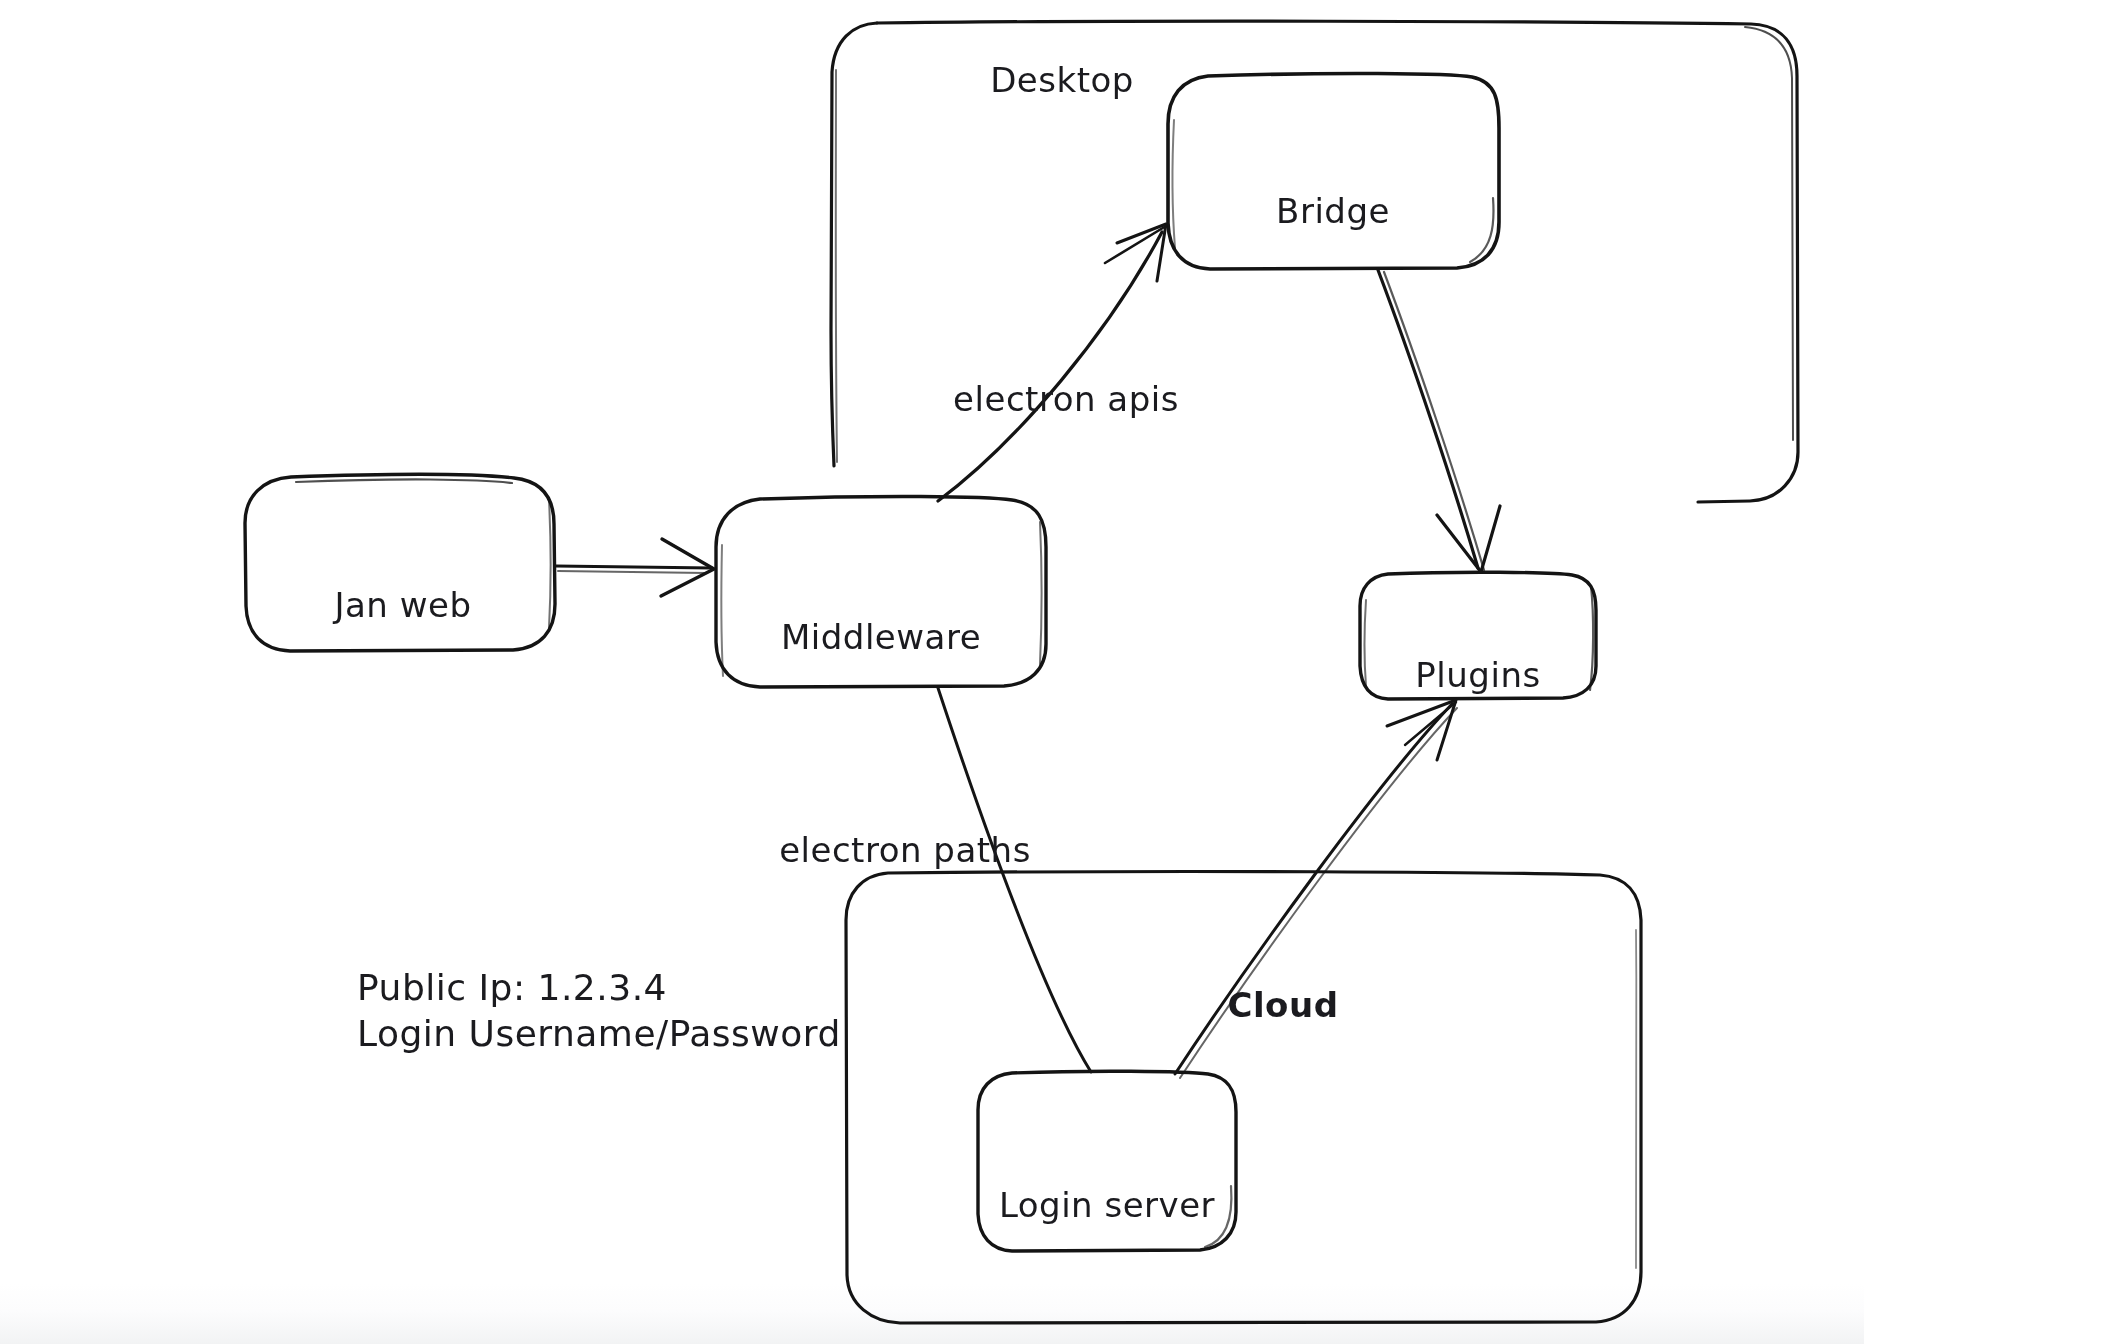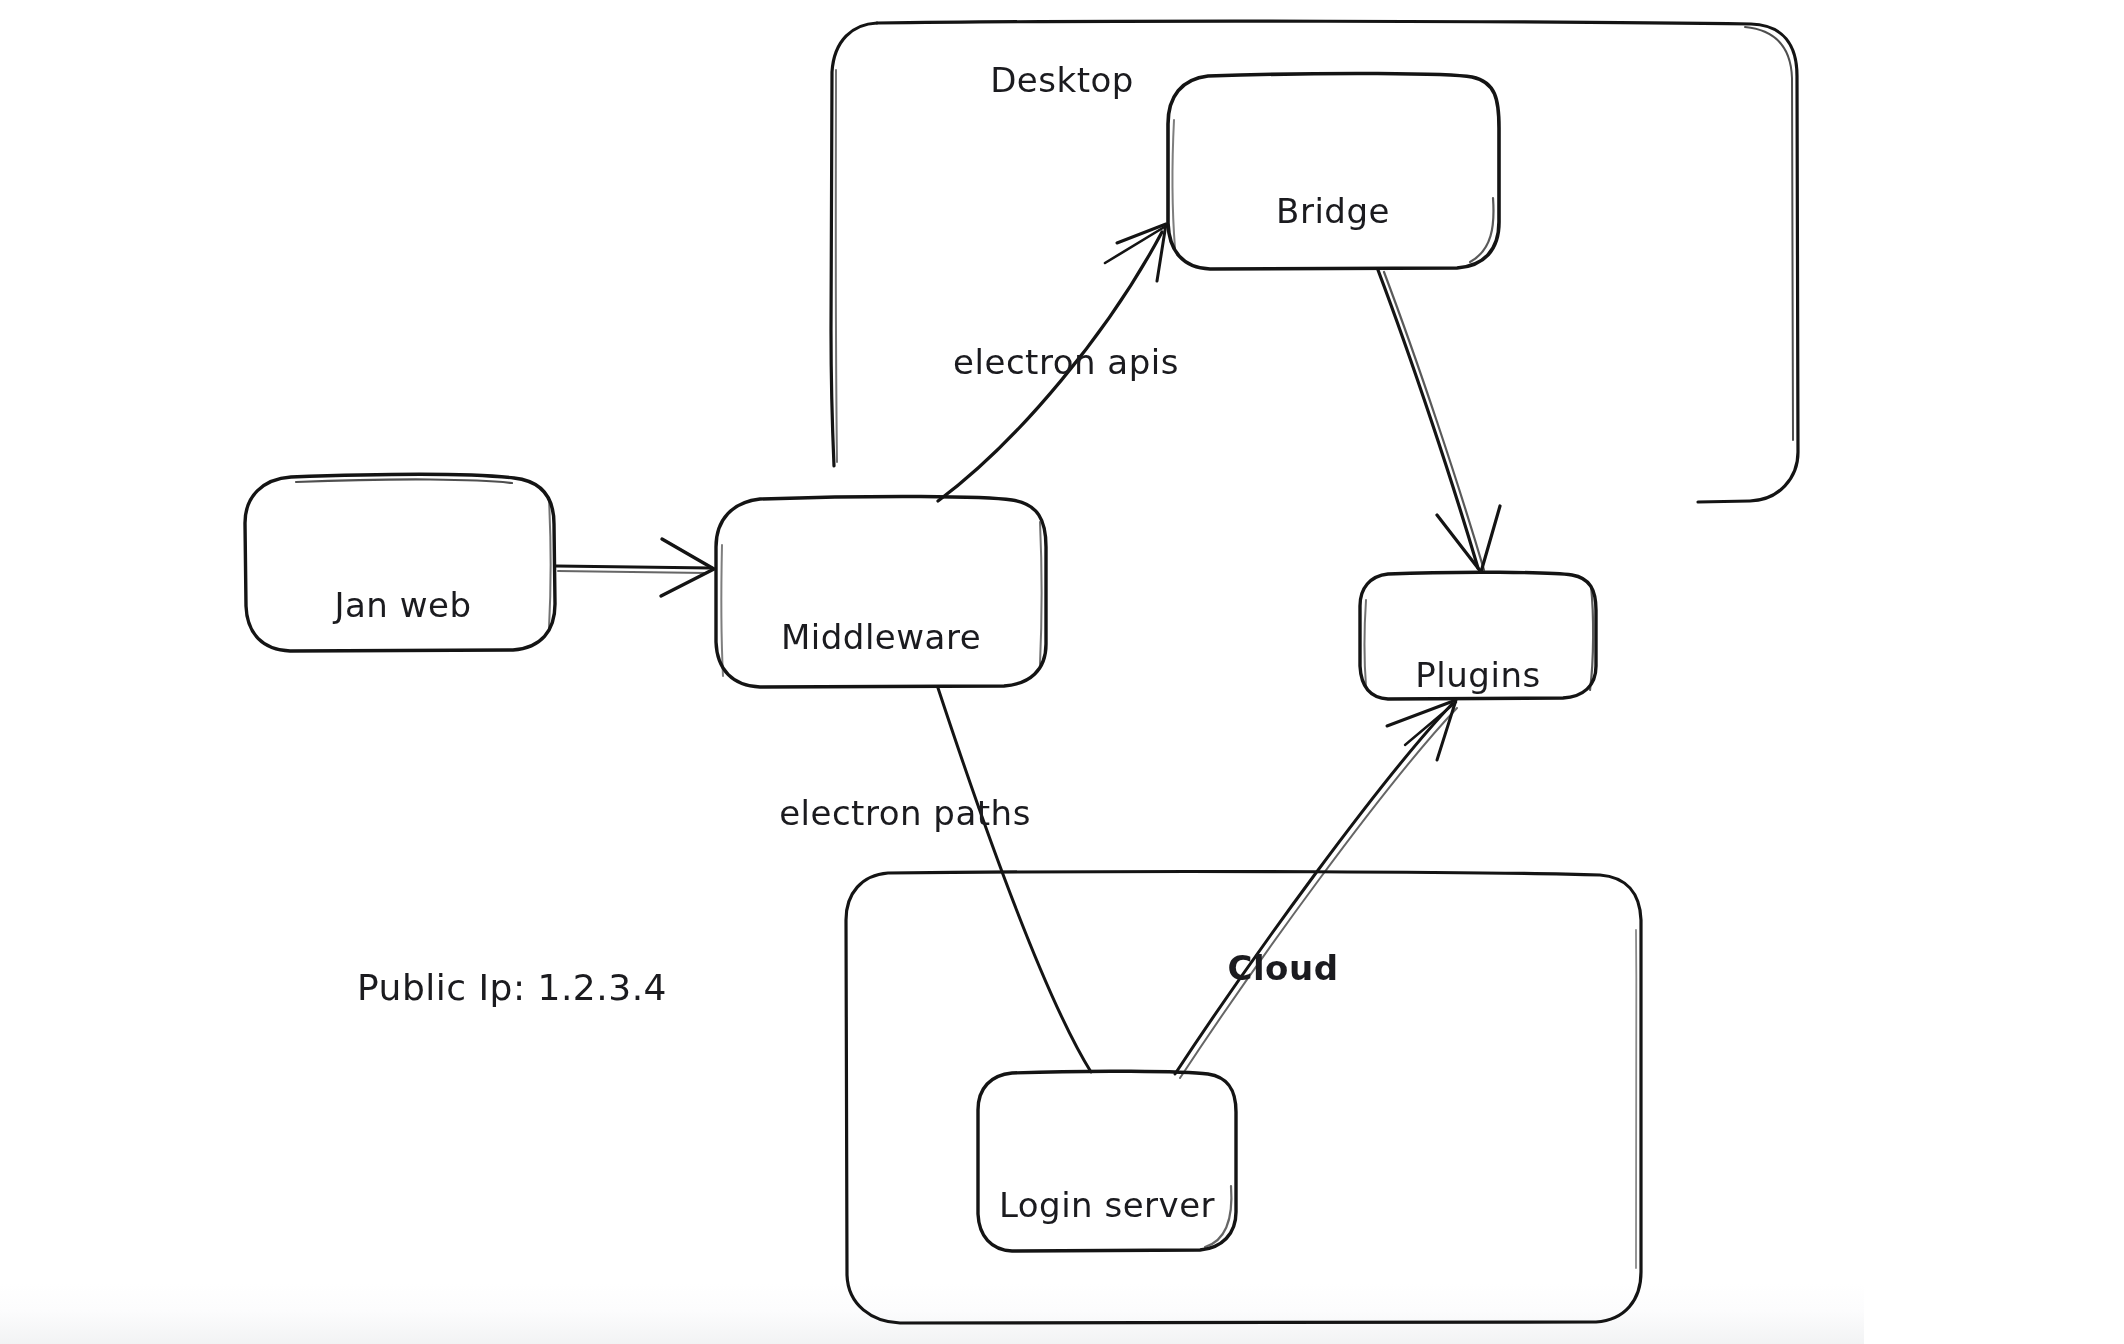--- a/index.html
+++ b/index.html
@@ -36,20 +36,21 @@
     text-align: center;
     margin-top: 39px;
   }
   .group-label {
     font-size: 34px;
     transform: translate(-50%, -50%);
   }
   .edge-label {
     font-size: 34px;
     transform: translate(-50%, -50%);
+    margin-top: 37px;
   }
   .note-line {
     font-size: 36px;
     line-height: 1.28;
   }
   .hit {
     position: absolute;
     background: transparent;
   }
 </style>
@@ -170,20 +171,21 @@
   <div class="lbl node-label" style="left:1478px; top:636px;">Plugins</div>
 
   <div class="lbl node-label" style="left:1107px; top:1166px;">Login server</div>
 
   <div class="lbl edge-label" style="left:1066px; top:362px;">electron apis</div>
 
   <div class="lbl edge-label" style="left:905px; top:813px;">electron paths</div>
 
   <div style="position:absolute; left:357px; top:965px;">
     <div class="lbl note-line" style="position:relative; left:0; top:0;">Public Ip: 1.2.3.4</div>
+    <div class="lbl note-line" style="position:relative; left:0; top:0;">Login Username/Password</div>
   </div>
 
   <div class="hit" style="left:245px; top:477px; width:310px; height:174px;"></div>
   <div class="hit" style="left:716px; top:499px; width:330px; height:188px;"></div>
   <div class="hit" style="left:1168px; top:76px; width:331px; height:193px;"></div>
   <div class="hit" style="left:1360px; top:574px; width:236px; height:125px;"></div>
   <div class="hit" style="left:978px; top:1073px; width:258px; height:178px;"></div>
 
 </div>
 

